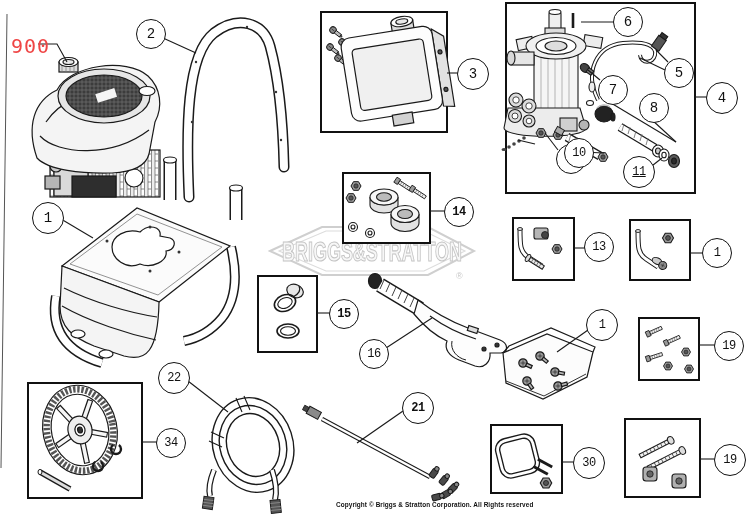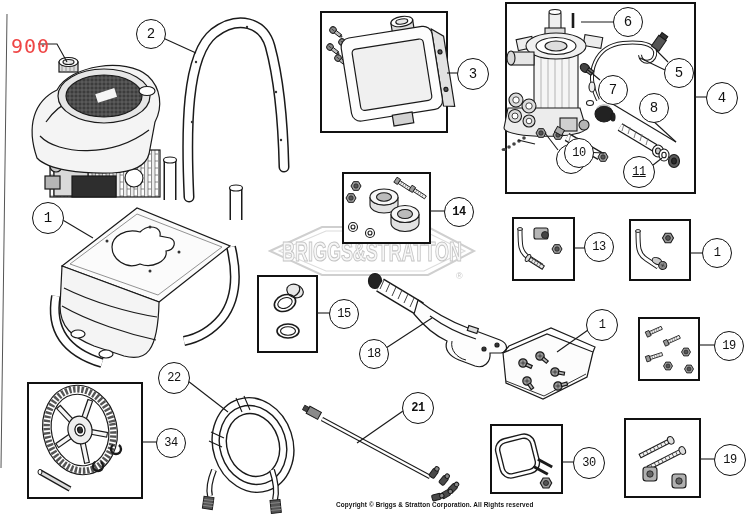--- a/index.html
+++ b/index.html
@@ -486,22 +486,22 @@
 <div class="callout d28" style="left:664px;top:58px;">5</div>
 <div class="callout d28" style="left:613px;top:7px;">6</div>
 <div class="callout d28" style="left:598px;top:75px;">7</div>
 <div class="callout d28" style="left:639px;top:93px;">8</div>
 <div class="callout d28" style="left:556px;top:144px;">9</div>
 <div class="callout d28 two" style="left:564px;top:138px;">10</div>
 <div class="callout d30 two" style="left:623px;top:156px;text-decoration:underline;">11</div>
 <div class="callout d28 two" style="left:702px;top:238px;">1</div>
 <div class="callout d28 two" style="left:584px;top:232px;">13</div>
 <div class="callout d28 two" style="left:444px;top:197px;font-weight:bold;">14</div>
-<div class="callout d28 two" style="left:329px;top:299px;">15</div>
-<div class="callout d28 two" style="left:359px;top:339px;">18</div>
+<div class="callout d28 two" style="left:329px;top:299px;font-weight:bold;">15</div>
+<div class="callout d28 two" style="left:359px;top:339px;">16</div>
 <div class="callout d30 two" style="left:586px;top:309px;">1</div>
 <div class="callout d28 two" style="left:714px;top:331px;">19</div>
 <div class="callout d30 two" style="left:714px;top:444px;">19</div>
 <div class="callout d30 two" style="left:573px;top:447px;">30</div>
 <div class="callout d30 two" style="left:402px;top:392px;font-weight:bold;">21</div>
 <div class="callout d30 two" style="left:158px;top:362px;">22</div>
 <div class="callout d28 two" style="left:156px;top:428px;">34</div>
 
 <div id="engine-callout">900</div>
 

